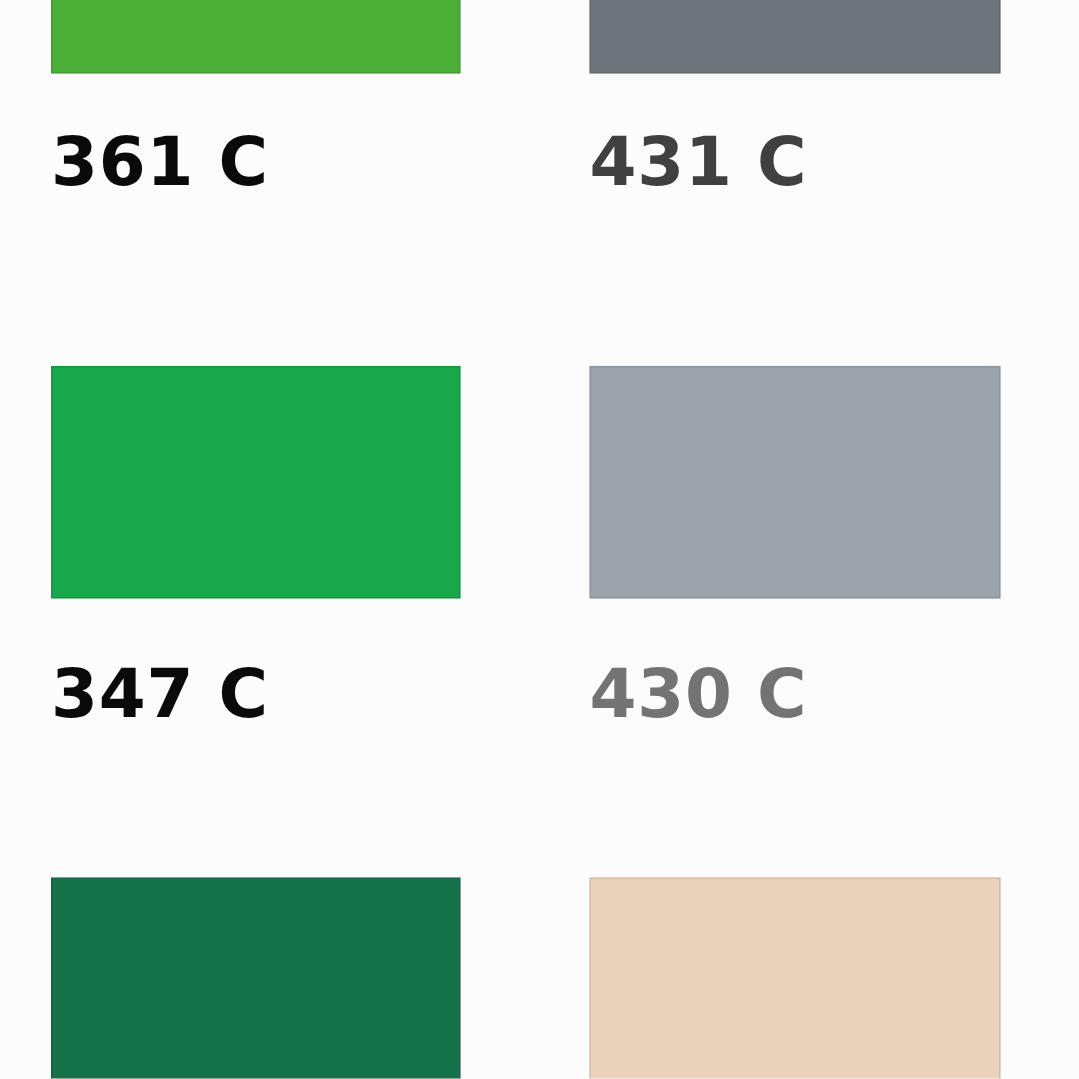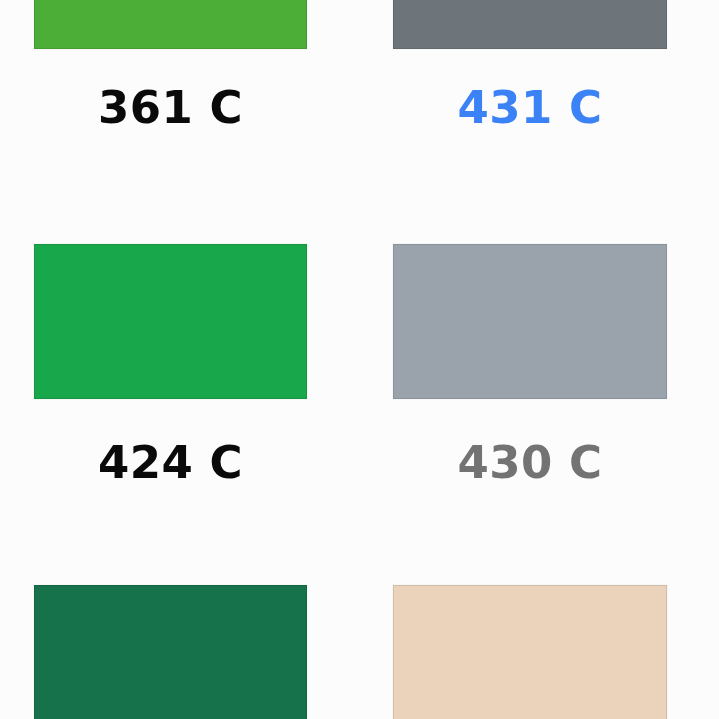--- a/index.html
+++ b/index.html
@@ -35,21 +35,21 @@
     width: 100%;
     box-sizing: border-box;
     border: 1px solid rgba(0, 0, 0, 0.10);
     box-shadow: 0 0 0 0.5px rgba(0, 0, 0, 0.04);
   }
 
   .swatch-label {
     position: absolute;
     left: 0;
     width: 100%;
-    text-align: center;
+    text-align: left;
     color: #0a0a0a;
     font-weight: bold;
     font-size: 45px;
     line-height: 45px;
     letter-spacing: 0.5px;
     white-space: nowrap;
     font-family: "DejaVu Sans", "Liberation Sans", sans-serif;
   }
 
   
@@ -75,26 +75,26 @@
 
 <div id="swatch-chart">
 
   <div class="swatch-cell cell-r1 col-left">
     <div class="swatch-chip" style="background-color: rgb(76, 174, 54);"></div>
     <div class="swatch-label" style="color: rgb(10, 10, 10);">361 C</div>
   </div>
 
   <div class="swatch-cell cell-r1 col-right">
     <div class="swatch-chip" style="background-color: rgb(110, 117, 122);"></div>
-    <div class="swatch-label" style="color: #3b82f6;">431 C</div>
+    <div class="swatch-label" style="color: #404040;">431 C</div>
   </div>
 
   <div class="swatch-cell cell-r2 col-left">
     <div class="swatch-chip" style="background-color: rgb(25, 167, 75);"></div>
-    <div class="swatch-label" style="color: rgb(10, 10, 10);">424 C</div>
+    <div class="swatch-label" style="color: rgb(10, 10, 10);">347 C</div>
   </div>
 
   <div class="swatch-cell cell-r2 col-right">
     <div class="swatch-chip" style="background-color: rgb(154, 163, 172);"></div>
     <div class="swatch-label" style="color: #737373;">430 C</div>
   </div>
 
   <div class="swatch-cell cell-r3 col-left">
     <div class="swatch-chip" style="background-color: rgb(22, 114, 74);"></div>
 

